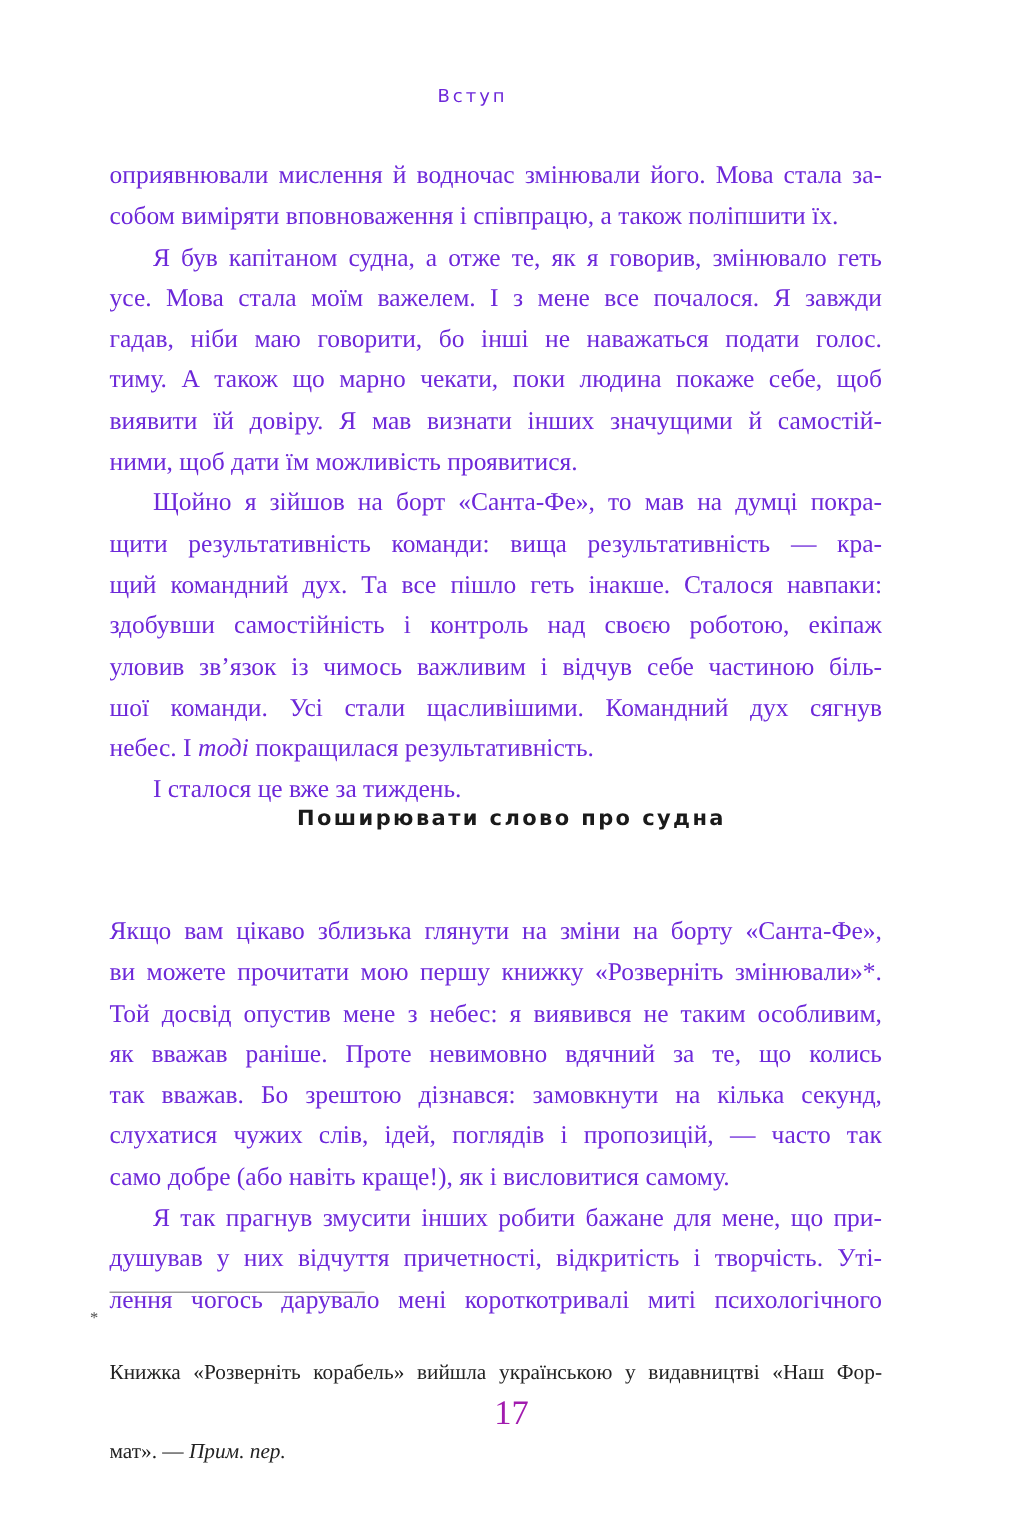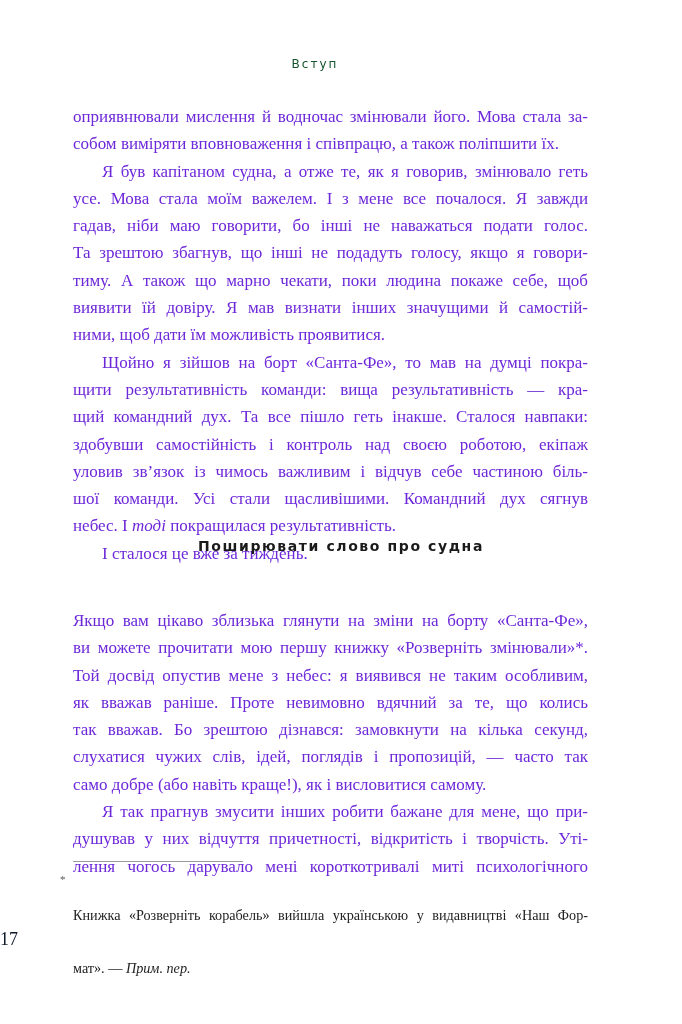--- a/index.html
+++ b/index.html
@@ -16,21 +16,21 @@
     }
     .running-head {
       position: absolute;
       top: 57px;
       left: 0;
       width: 630px;
       text-align: center;
       font-family: "DejaVu Sans", sans-serif;
       font-size: 12px;
       letter-spacing: 2px;
-      color: #14532d;
+      color: #6d28d9;
     }
     .body-text {
       position: absolute;
       left: 73px;
       width: 515px;
       font-family: "Liberation Serif", serif;
       font-size: 17px;
       line-height: 27.3px;
       text-align: justify;
       color: #6d28d9;
@@ -97,38 +97,38 @@
       text-align-last: justify;
       margin-top: 34px;
     }
     .footnote .fn-line.last { text-align-last: left; }
     .footnote em { font-style: italic; }
     .page-number {
       position: absolute;
       top: 929px;
       left: 0;
       width: 682px;
+      text-align: center;
       font-family: "Liberation Serif", serif;
-      font-size: 18px;
-      color: #0f172a;
+      font-size: 23px;
+      color: #a21caf;
     }
     em { font-style: italic; }
   </style>
 </head>
 <body>
 
 <div class="running-head">Вступ</div>
 
 <div class="body-text block-1" id="block1">
     <span class="line">оприявнювали мислення й водночас змінювали його. Мова стала за-</span>
     <span class="line last">собом виміряти вповноваження і співпрацю, а також поліпшити їх.</span>
     <span class="line indent">Я був капітаном судна, а отже те, як я говорив, змінювало геть</span>
     <span class="line">усе. Мова стала моїм важелем. І з мене все почалося. Я завжди</span>
     <span class="line">гадав, ніби маю говорити, бо інші не наважаться подати голос.</span>
-    <span class="line">Та зрештою збагнув, що інші не подадуть голосу, якщо я говори-</span>
     <span class="line">тиму. А також що марно чекати, поки людина покаже себе, щоб</span>
     <span class="line">виявити їй довіру. Я мав визнати інших значущими й самостій-</span>
     <span class="line last">ними, щоб дати їм можливість проявитися.</span>
     <span class="line indent">Щойно я зійшов на борт «Санта-Фе», то мав на думці покра-</span>
     <span class="line">щити результативність команди: вища результативність — кра-</span>
     <span class="line">щий командний дух. Та все пішло геть інакше. Сталося навпаки:</span>
     <span class="line">здобувши самостійність і контроль над своєю роботою, екіпаж</span>
     <span class="line">уловив зв’язок із чимось важливим і відчув себе частиною біль-</span>
     <span class="line">шої команди. Усі стали щасливішими. Командний дух сягнув</span>
     <span class="line last"><span>небес. І </span><em>тоді</em><span> покращилася результативність.</span></span>

